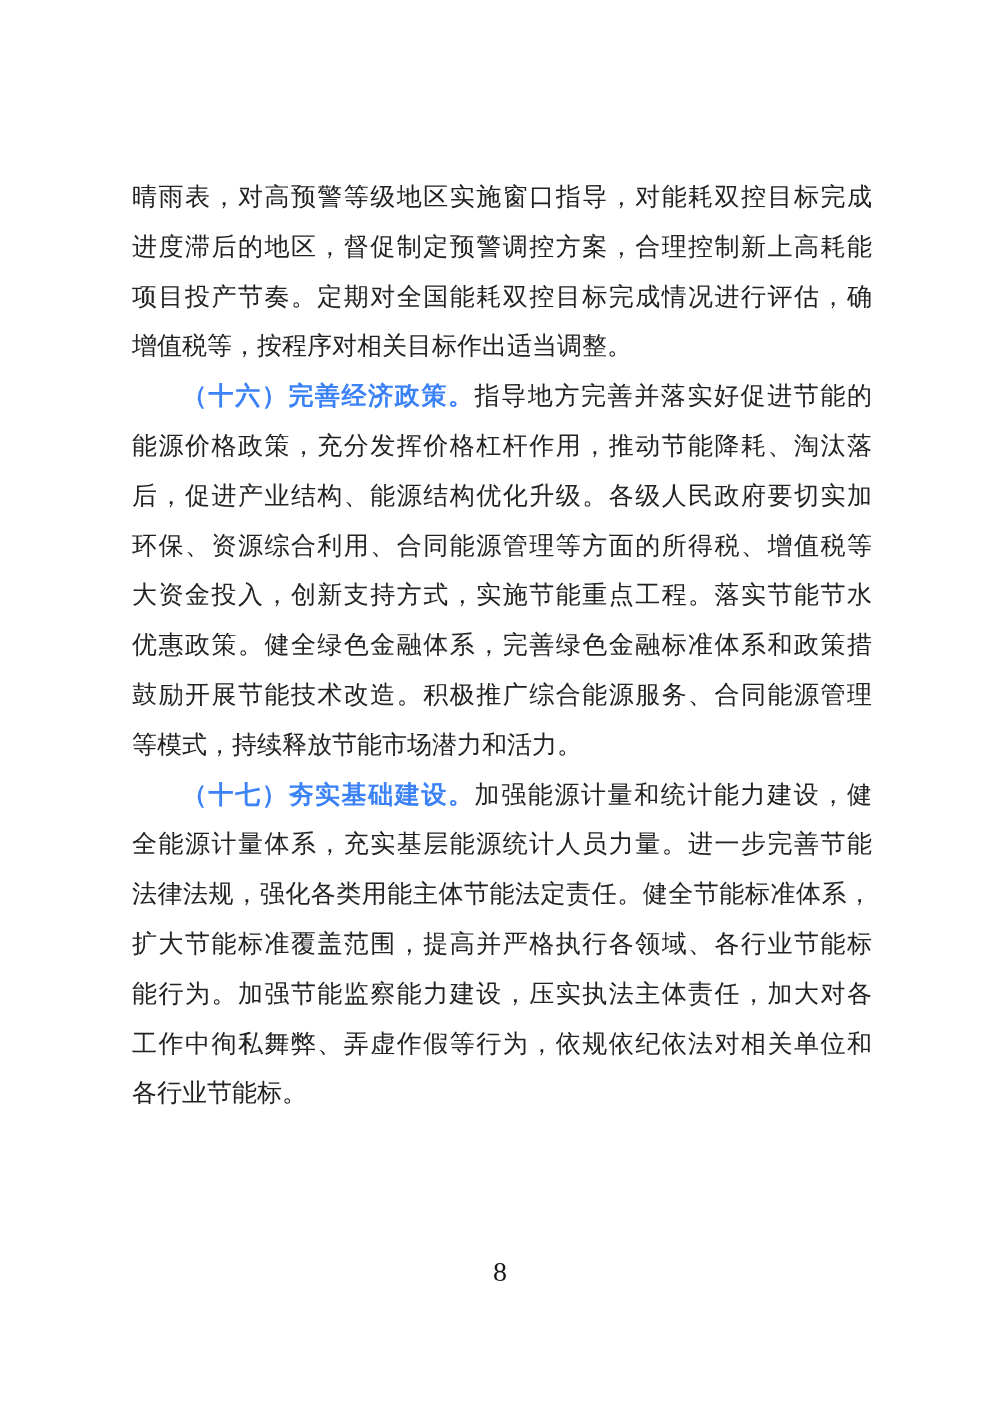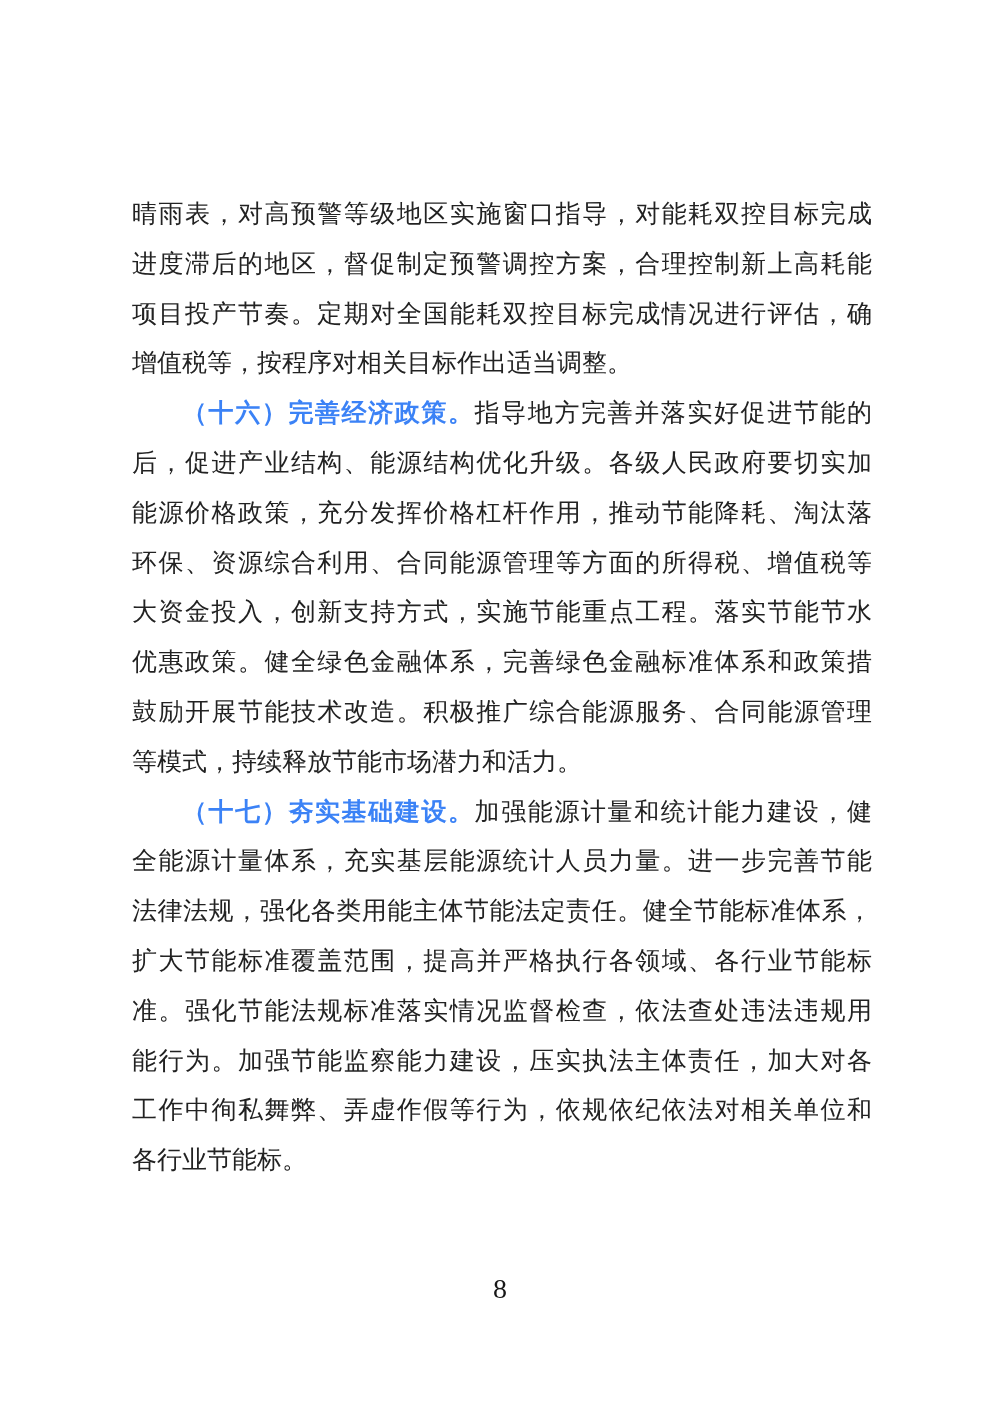--- a/index.html
+++ b/index.html
@@ -6,21 +6,20 @@
   body {
     width: 1000px; height: 1414px;
     background: #ffffff;
     position: relative;
     font-family: "Liberation Serif", serif;
     overflow: hidden;
   }
   .page {
     position: absolute; inset: 0;
     background: #ffffff;
-    margin-top: 17px;
   }
   .doc-text {
     position: absolute;
     left: 132px; top: 172px;
     width: 740px;
     font-size: 25px;
     color: #222222;
     letter-spacing: 0;
   }
   .line {
@@ -51,30 +50,29 @@
 </head>
 <body>
 
 <div class="page">
   <div class="doc-text">
       <div class="line"><span>晴雨表，对高预警等级地区实施窗口指导，对能耗双控目标完成</span></div>
       <div class="line"><span>进度滞后的地区，督促制定预警调控方案，合理控制新上高耗能</span></div>
       <div class="line"><span>项目投产节奏。定期对全国能耗双控目标完成情况进行评估，确</span></div>
       <div class="line last"><span>增值税等，按程序对相关目标作出适当调整。</span></div>
       <div class="line indent"><span class="bold">（十六）完善经济政策。</span><span>指导地方完善并落实好促进节能的</span></div>
+      <div class="line"><span>能源价格政策，充分发挥价格杠杆作用，推动节能降耗、淘汰落</span></div>
       <div class="line"><span>后，促进产业结构、能源结构优化升级。各级人民政府要切实加</span></div>
-      <div class="line"><span>能源价格政策，充分发挥价格杠杆作用，推动节能降耗、淘汰落</span></div>
       <div class="line"><span>环保、资源综合利用、合同能源管理等方面的所得税、增值税等</span></div>
       <div class="line"><span>大资金投入，创新支持方式，实施节能重点工程。落实节能节水</span></div>
       <div class="line"><span>优惠政策。健全绿色金融体系，完善绿色金融标准体系和政策措</span></div>
       <div class="line"><span>鼓励开展节能技术改造。积极推广综合能源服务、合同能源管理</span></div>
       <div class="line last"><span>等模式，持续释放节能市场潜力和活力。</span></div>
       <div class="line indent"><span class="bold">（十七）夯实基础建设。</span><span>加强能源计量和统计能力建设，健</span></div>
       <div class="line"><span>全能源计量体系，充实基层能源统计人员力量。进一步完善节能</span></div>
       <div class="line"><span>法律法规，强化各类用能主体节能法定责任。健全节能标准体系，</span></div>
       <div class="line"><span>扩大节能标准覆盖范围，提高并严格执行各领域、各行业节能标</span></div>
-      <div class="line"><span>准。强化节能法规标准落实情况监督检查，依法查处违法违规用</span></div>
       <div class="line"><span>能行为。加强节能监察能力建设，压实执法主体责任，加大对各</span></div>
       <div class="line"><span>工作中徇私舞弊、弄虚作假等行为，依规依纪依法对相关单位和</span></div>
       <div class="line last"><span>各行业节能标。</span></div>
     </div>
   <div class="page-number">8</div>
 </div>
 
 </body></html>

